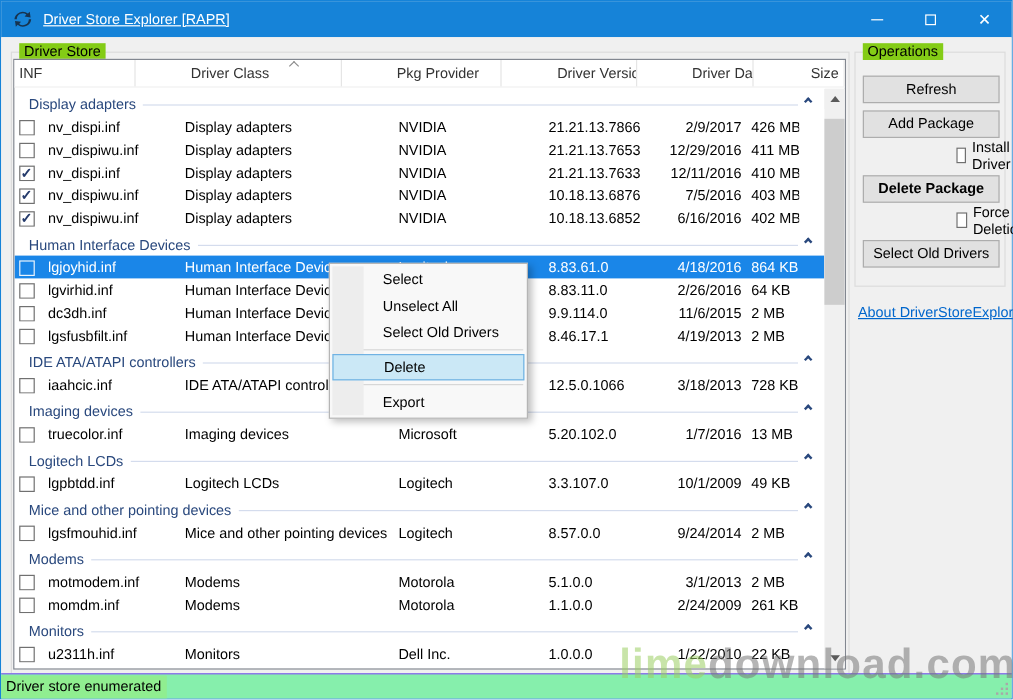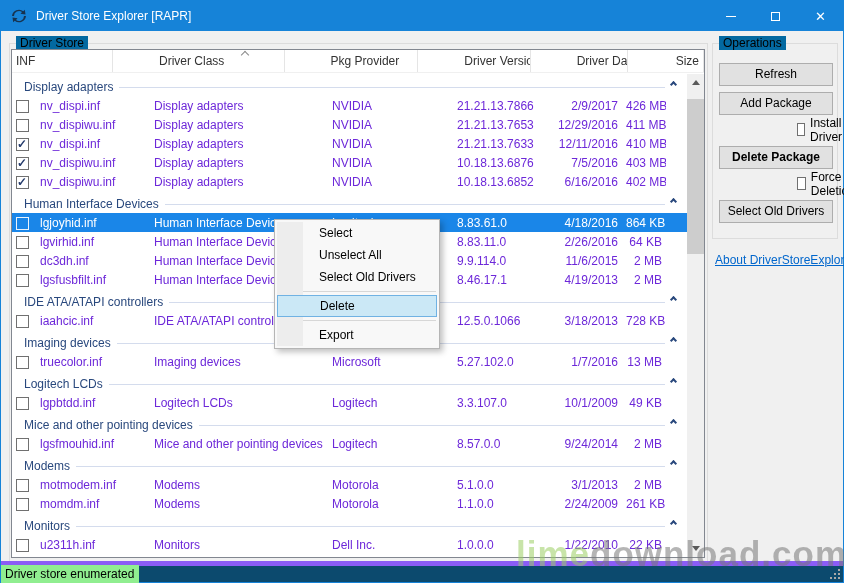--- a/index.html
+++ b/index.html
@@ -5,32 +5,32 @@
   * { margin:0; padding:0; box-sizing:border-box; }
   html,body { width:844px; height:583px; overflow:hidden; background:#fff;
               font-family:"Liberation Sans", sans-serif; }
   #window { position:relative; width:844px; height:583px; background:#f0f0f0;
             border:1px solid #1683d8; }
 
   
   .titlebar { position:absolute; left:0; top:0; width:100%; height:30px; background:#1683d8;
               display:flex; align-items:center; color:#fff; font-size:12px; }
   .app-icon { width:18px; height:18px; margin:0 8px 0 9px; flex:none; }
-  .title-text { flex:1; white-space:nowrap; }
+  .title-text { flex:1; white-space:nowrap;text-decoration:underline; }
   .win-btns { display:flex; height:100%; }
   .win-btn { width:45px; height:100%; display:flex; align-items:center; justify-content:center; }
   .glyph-min { width:10px; height:1px; background:#fff; }
   .glyph-max { width:9px; height:9px; border:1px solid #fff; }
   .glyph-close { color:#fff; font-size:13px; line-height:1; }
 
   
   .client { position:absolute; left:0; top:30px; right:0; bottom:21px; background:#f0f0f0; }
 
   .groupbox { position:absolute; border:1px solid #dcdcdc; }
-  .groupbox > .gb-label { position:absolute; top:-8px; left:6px; background:#0369a1;
+  .groupbox > .gb-label { position:absolute; top:-8px; left:6px; background:#84cc16;
                           padding:0 4px; font-size:12px; color:#000; line-height:14px; }
   #gb-driverstore { left:8px; top:12px; width:699px; height:523px; }
   #gb-operations  { left:711px; top:12px; width:126px; height:196px; }
 
   
   .listview { position:absolute; left:10px; top:18px; width:694px; height:509px;
               background:#fff; border:1px solid #828790; overflow:hidden; }
   .lv-header { position:relative; height:23px; background:#fff; border-bottom:1px solid #f0f0f0;
                display:flex; font-size:12px; color:#333;gap:42px; }
   .hc { padding:4px 4px 0 4px; border-right:1px solid #e5e5e5; white-space:nowrap; overflow:hidden; }
@@ -41,26 +41,26 @@
           border-top:1.5px solid #8a8a8a; transform:rotate(45deg); }
 
   .lv-body { position:absolute; left:0; top:24px; right:17px; bottom:0; overflow:hidden; font-size:12px; }
 
   .group-header { position:relative; height:22px; display:flex; align-items:flex-end; padding:0 8px 2px 12px; }
   .group-title { color:#29487d; white-space:nowrap; margin-right:6px; }
   .group-line { flex:1; height:1px; background:#d4dced; margin-bottom:6px; }
   .group-chevron { width:8px; height:8px; margin:0 0 4px 6px; flex:none; }
   .group-chevron .chev { border-color:#29487d; border-width:2px; width:5px; height:5px; }
 
-  .row { display:flex; height:19px; align-items:center; color:#6d28d9; }
+  .row { display:flex; height:19px; align-items:center; color:#000000; }
   .row.selected { background:#1a86e8; color:#fff; }
   .cell { white-space:nowrap; overflow:hidden; padding:0 4px; }
   .cell.cbc { width:24px; padding:0 0 0 4px; flex:none; }
   .cell.inf { width:114px; } .cell.cls { width:178px; } .cell.prov { width:125px; }
-  .cell.ver { width:95px; } .cell.dat { width:74px; text-align:right; } .cell.siz { width:44px; text-align:right; }
+  .cell.ver { width:95px; } .cell.dat { width:74px; text-align:right; } .cell.siz { width:44px; text-align:left; }
 
   .checkbox { display:inline-block; width:13px; height:13px; background:#fff;
               border:1px solid #707070; position:relative; vertical-align:middle; }
   .checkbox.checked::after { content:"✓"; position:absolute; left:0px; top:-2px;
               font-size:12px; font-weight:bold; color:#243a6b; }
   .row.selected .checkbox { background:transparent; border-color:#eaf3fc; }
 
   
   .vscroll { position:absolute; top:24px; right:0; width:17px; bottom:0; background:#f0f0f0; }
   .sb-btn { position:absolute; left:0; width:17px; height:17px; background:#f0f0f0;
@@ -83,22 +83,22 @@
 
   
   .ops-btn { position:absolute; left:718px; width:114px; height:23px; background:#e1e1e1;
              border:1px solid #adadad; font-size:12px; text-align:center; line-height:21px; color:#000; }
   .ops-check { position:absolute; left:754px; height:15px; display:flex; align-items:center;
                font-size:12px; gap:5px; color:#000;padding-left:42px; }
   .about-link { position:absolute; left:714px; top:222px; font-size:12px; color:#0066cc;
                 text-decoration:underline; white-space:nowrap; }
 
   
-  .statusbar { position:absolute; left:0; bottom:0; width:100%; height:21px; background:#0c4a6e;
-               border-top:5px solid #8b5cf6; display:flex; align-items:center; }
+  .statusbar { position:absolute; left:0; bottom:0; width:100%; height:21px; background:#86efac;
+               border-top:1px solid #8b5cf6; display:flex; align-items:center; }
   .status-badge { background:#90ee90; color:#000; font-size:12px; padding:2px 5px 3px 4px; margin-left:0; }
   .resize-grip { position:absolute; right:3px; bottom:3px; width:10px; height:10px; }
   .resize-grip i { position:absolute; width:2px; height:2px; background:#a8a8a8; }
 
   
   .watermark { position:absolute; right:-4px; bottom:8px; font-size:35px; font-weight:bold;
                letter-spacing:1px; z-index:50; pointer-events:none; white-space:nowrap; }
   .wm-lime { color:rgba(154, 205, 98, 0.55); }
   .wm-rest { color:rgba(120, 120, 120, 0.55); }
 </style>
@@ -261,21 +261,21 @@
             <span class="group-line"></span>
             <span class="group-chevron">
               <i class="chev"></i>
             </span>
           </div>
           <div class="row">
             <span class="cell cbc"><span class="checkbox"></span></span>
             <span class="cell inf">truecolor.inf</span>
             <span class="cell cls">Imaging devices</span>
             <span class="cell prov">Microsoft</span>
-            <span class="cell ver">5.27.102.0</span>
+            <span class="cell ver">5.20.102.0</span>
             <span class="cell dat">1/7/2016</span>
             <span class="cell siz">13 MB</span>
           </div>
           <div class="group-header">
             <span class="group-title">Logitech LCDs</span>
             <span class="group-line"></span>
             <span class="group-chevron">
               <i class="chev"></i>
             </span>
           </div>

